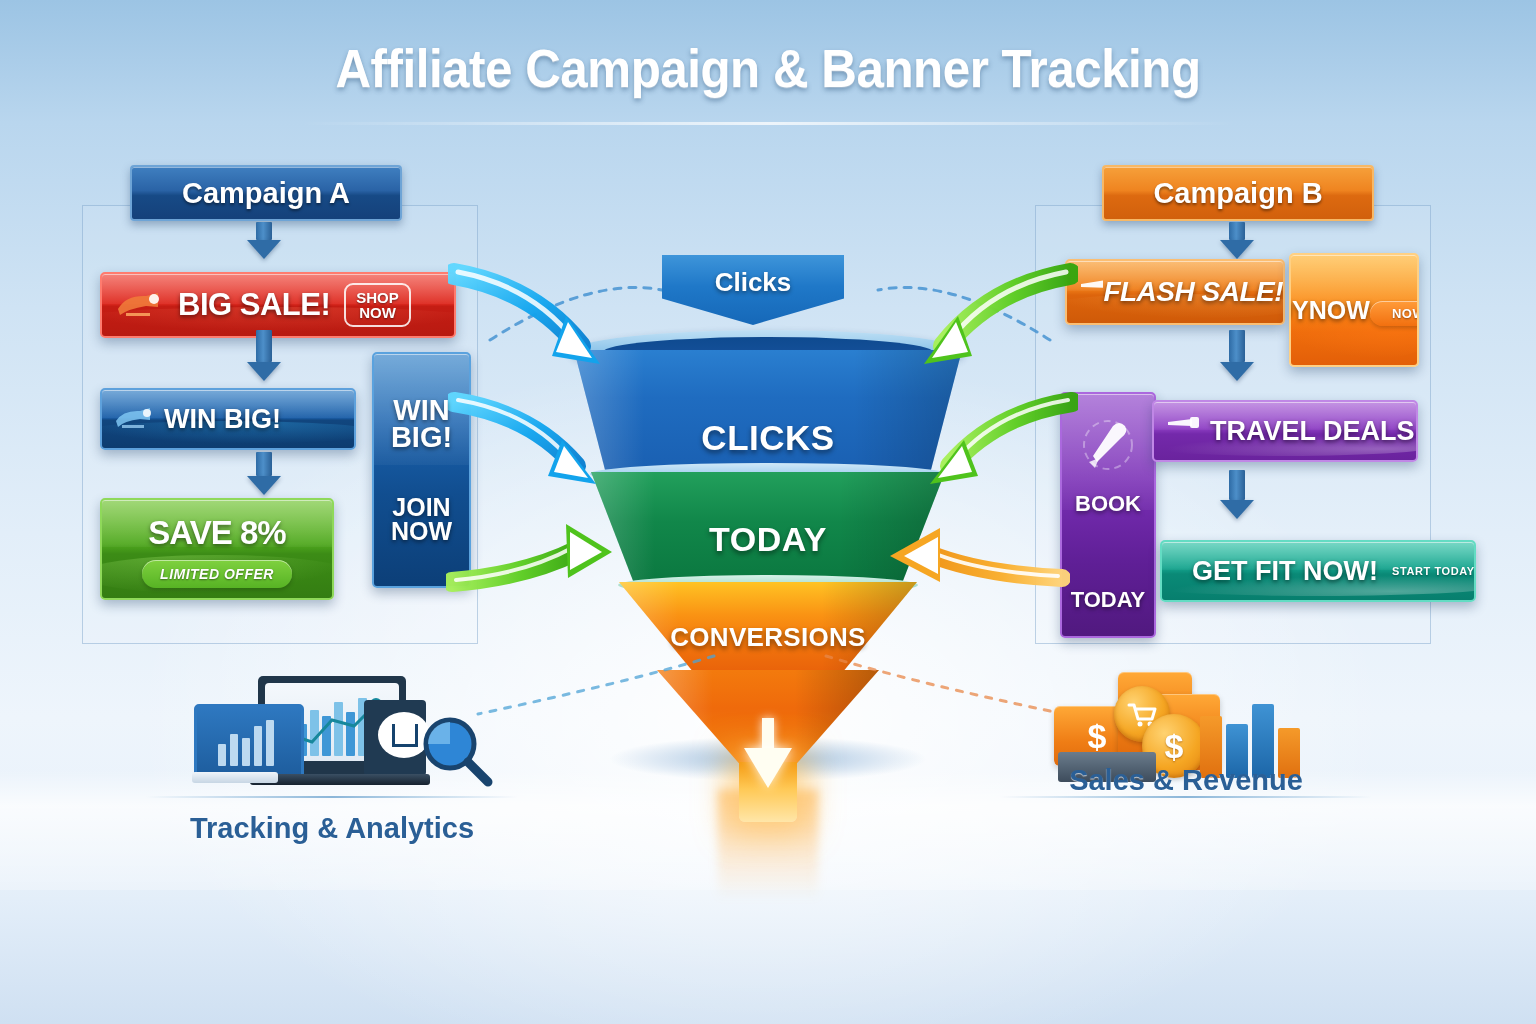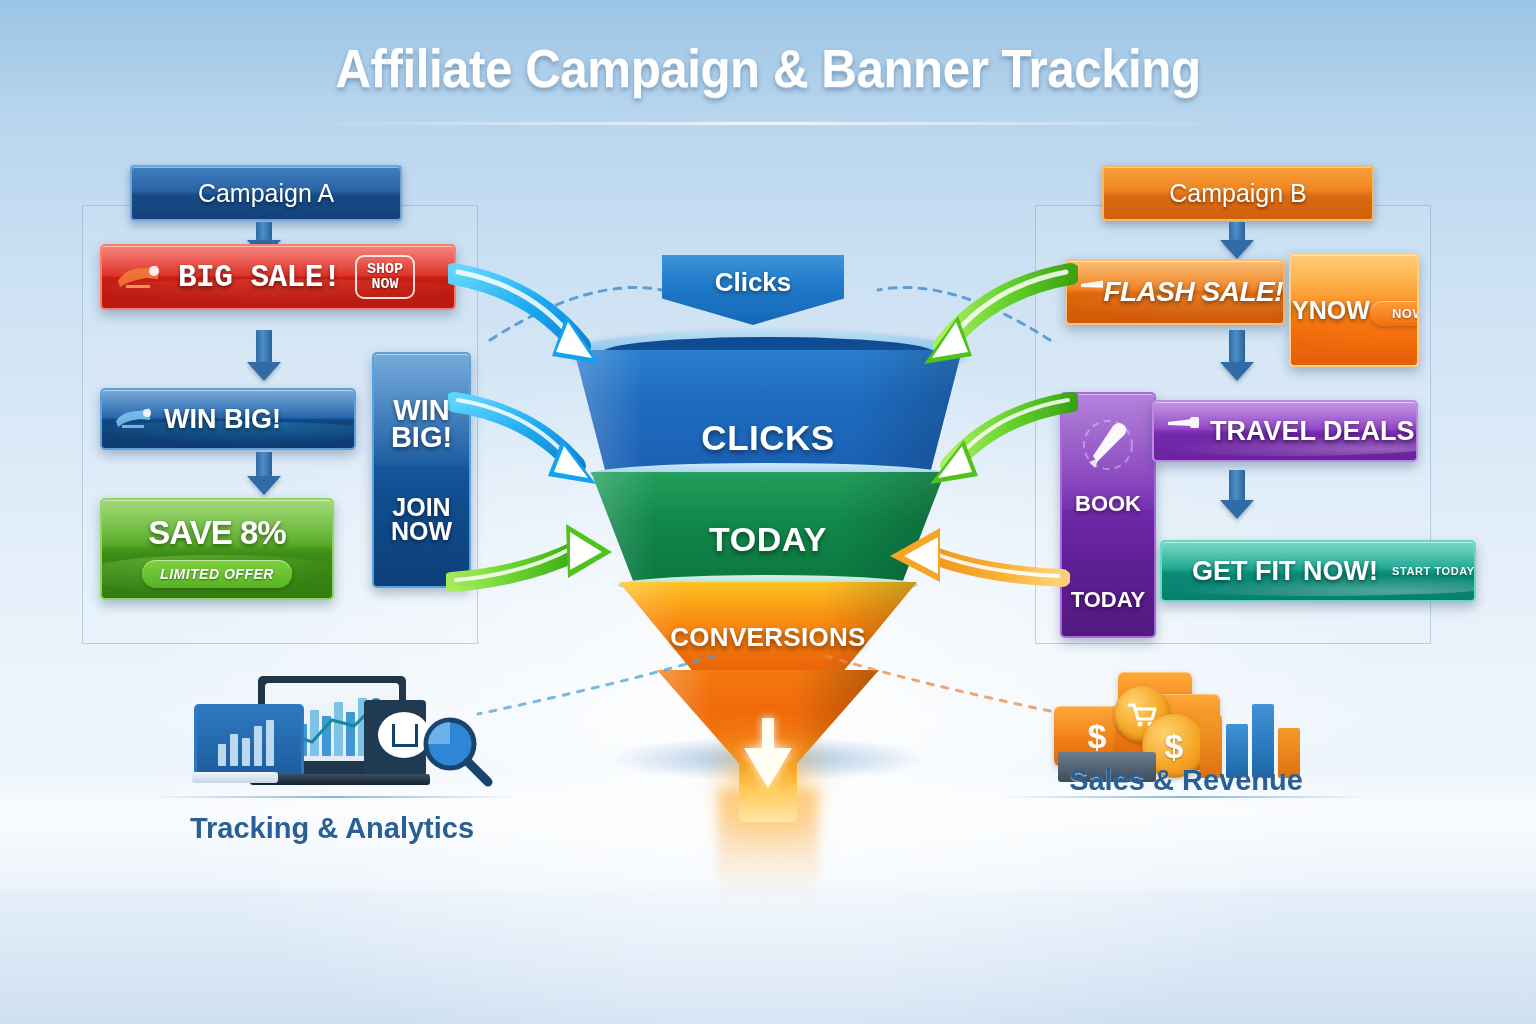--- a/index.html
+++ b/index.html
@@ -27,21 +27,21 @@
     left:300px;width:936px;top:122px;height:3px;
     background:linear-gradient(90deg,rgba(255,255,255,0),rgba(255,255,255,.75),rgba(255,255,255,0));
   }
 
   
   .group-frame{border:1px solid rgba(120,160,200,.45);background:rgba(255,255,255,.07);}
 
   
   .camp-head{
     height:52px;border-radius:4px;display:flex;align-items:center;justify-content:center;
-    color:#fff;font-size:25px;font-weight:normal;
+    color:#fff;font-size:29px;font-weight:bold;
     text-shadow:0 2px 3px rgba(0,0,0,.45);
     box-shadow:0 4px 9px rgba(30,60,100,.35), inset 0 1px 0 rgba(255,255,255,.45);
   }
   .camp-a{background:linear-gradient(180deg,#3f7fc0 0%,#2a63a6 45%,#174a86 55%,#15417a 100%);border:2px solid #6ea4d6;}
   .camp-b{background:linear-gradient(180deg,#f6a03a 0%,#ef8420 45%,#dd6a10 55%,#d1600c 100%);border:2px solid #f7b866;}
 
   
   .conn{width:34px;}
   .conn .shaft{width:16px;margin:0 auto;background:linear-gradient(90deg,#2e6ba5,#4d8fc9 45%,#2a6096);border-radius:1px;}
   .conn .head{
@@ -66,23 +66,23 @@
     position:absolute;left:-10%;bottom:4px;width:120%;height:40%;
     border-radius:50%;pointer-events:none;opacity:.5;
   }
   .btxt{
     position:relative;z-index:3;color:#fff;font-weight:bold;
     text-shadow:0 2px 4px rgba(0,0,0,.5);white-space:nowrap;
   }
   .mini-icon{position:relative;z-index:3;}
 
   
-  #bn-bigsale{left:100px;top:244px;width:352px;height:62px;
+  #bn-bigsale{left:100px;top:272px;width:352px;height:62px;
     background:linear-gradient(180deg,#ef4034 0%,#dd2a20 48%,#c51d14 52%,#b81a11 100%);
-    border:2px solid #ff7b6e;font-family:Liberation Mono, monospace;}
+    border:2px solid #ff7b6e;}
   #bn-bigsale .btxt{font-size:31px;letter-spacing:-0.5px;}
   .cta-outline{
     position:relative;z-index:3;border:2px solid rgba(255,255,255,.85);border-radius:9px;
     padding:5px 10px;text-align:center;color:#fff;font-weight:bold;
     line-height:1.0;font-size:15px;text-shadow:0 1px 2px rgba(0,0,0,.5);
   }
 
   
   #bn-winbig{left:100px;top:388px;width:252px;height:58px;
     background:linear-gradient(180deg,#2f7cc4 0%,#1c5fa8 48%,#11467f 52%,#0d3c70 100%);

